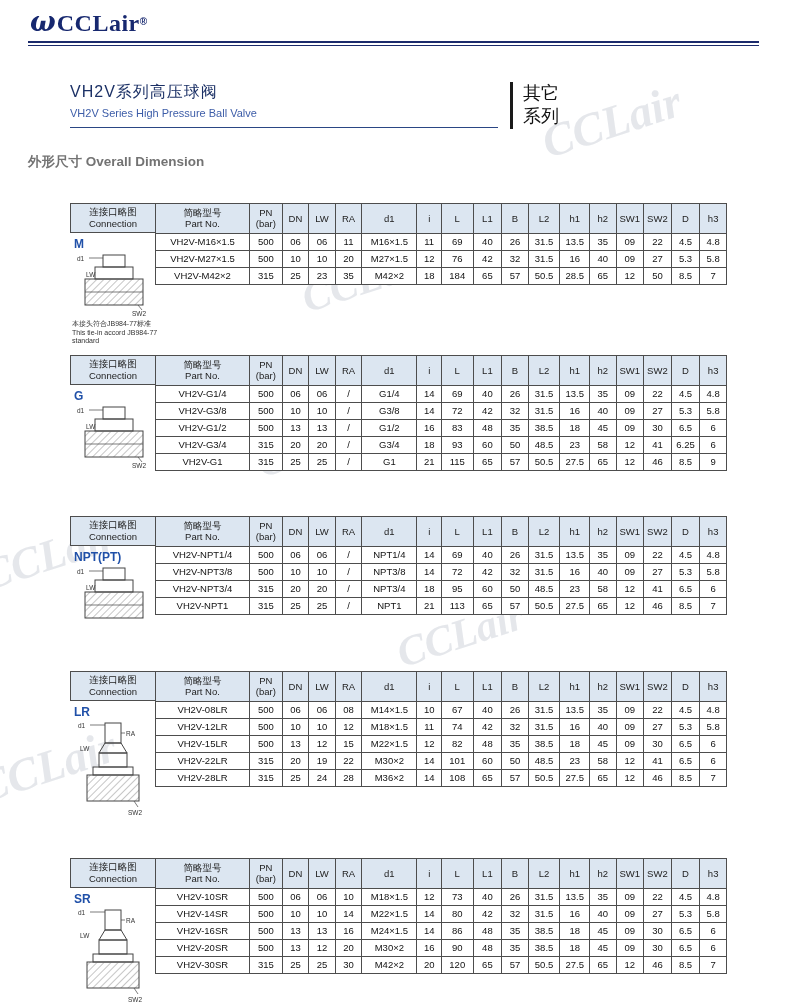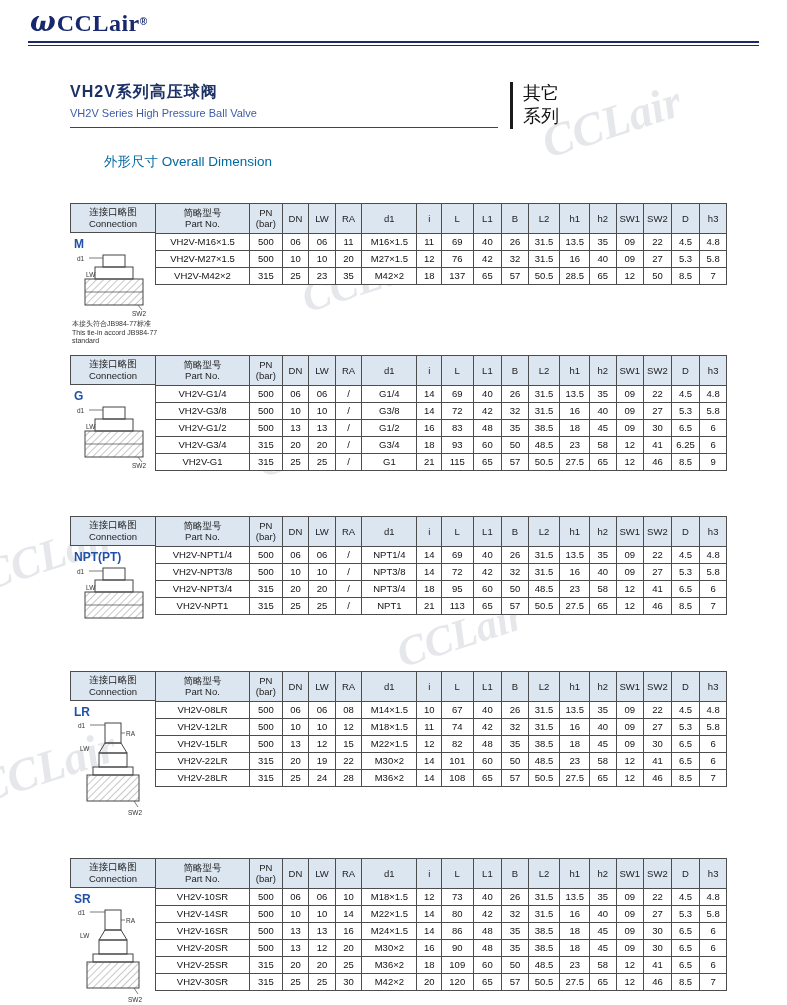--- a/index.html
+++ b/index.html
@@ -20,25 +20,25 @@
   .logo { color:#17286f; line-height:1; }
   .logo-omega { font-family:"DejaVu Serif", serif; font-size:27px; font-weight:bold; font-style:italic; margin-right:1px; }
   .logo-text  { font-family:"Liberation Serif", serif; font-size:24px; font-weight:bold; letter-spacing:.5px; }
   .logo-reg   { font-size:10px; vertical-align:super; font-weight:bold; }
   .slogan { color:#e8760e; font-weight:bold; font-size:13px; letter-spacing:1px; }
   .header-rule { margin:2px 28px 0 28px; height:5px;
                  border-top:2px solid #1b2a6b; border-bottom:1px solid #1b2a6b; }
   
   .title-row { display:flex; align-items:flex-start; margin:36px 60px 0 70px; position:relative; z-index:2; }
   .title-left { width:428px; border-bottom:1px solid #2a4684; padding-bottom:8px; }
-  .title-cn { font-size:16px; font-weight:bold; color:#1c3166; letter-spacing:1px; }
+  .title-cn { font-size:16px; font-weight:normal; color:#1c3166; letter-spacing:1px; }
   .title-en { font-size:11px; color:#3d5da8; margin-top:4px; }
   .side-tab { border-left:3px solid #1a1a1a; padding-left:10px; margin-left:12px;
               font-family:"Liberation Serif", serif; font-size:18px; color:#111; line-height:1.3; }
-  .section-title { margin:24px 60px 0 104px; font-size:13.5px; font-weight:normal; color:#0369a1; position:relative; z-index:2; }
+  .section-title { margin:24px 60px 0 28px; font-size:13.5px; font-weight:bold; color:#737373; position:relative; z-index:2; }
   
   #tables-host { margin:32px 60px 0 70px; position:relative; z-index:1; }
   .table-block { display:flex; align-items:flex-start; }
   .conn-col { width:85px; flex:0 0 85px; }
   .conn-header { height:30px; background:#dce6f1; border:1px solid #4d4d4d; border-right:none;
                  font-size:9.5px; color:#222; text-align:center;
                  display:flex; flex-direction:column; justify-content:center; line-height:1.2; }
   .conn-body { padding:3px 2px 0 2px; }
   .type-label { color:#2050a8; font-weight:bold; font-size:12px; margin:1px 0 1px 2px; }
   .diag { display:block; margin-left:2px; }
@@ -188,21 +188,21 @@
             <td>5.8</td>
           </tr>
           <tr>
             <td>VH2V-M42×2</td>
             <td>315</td>
             <td>25</td>
             <td>23</td>
             <td>35</td>
             <td>M42×2</td>
             <td>18</td>
-            <td>137</td>
+            <td>184</td>
             <td>65</td>
             <td>57</td>
             <td>50.5</td>
             <td>28.5</td>
             <td>65</td>
             <td>12</td>
             <td>50</td>
             <td>8.5</td>
             <td>7</td>
           </tr>
@@ -819,39 +819,20 @@
             <td>35</td>
             <td>38.5</td>
             <td>18</td>
             <td>45</td>
             <td>09</td>
             <td>30</td>
             <td>6.5</td>
             <td>6</td>
           </tr>
           <tr>
-            <td>VH2V-25SR</td>
-            <td>315</td>
-            <td>20</td>
-            <td>20</td>
-            <td>25</td>
-            <td>M36×2</td>
-            <td>18</td>
-            <td>109</td>
-            <td>60</td>
-            <td>50</td>
-            <td>48.5</td>
-            <td>23</td>
-            <td>58</td>
-            <td>12</td>
-            <td>41</td>
-            <td>6.5</td>
-            <td>6</td>
-          </tr>
-          <tr>
             <td>VH2V-30SR</td>
             <td>315</td>
             <td>25</td>
             <td>25</td>
             <td>30</td>
             <td>M42×2</td>
             <td>20</td>
             <td>120</td>
             <td>65</td>
             <td>57</td>

